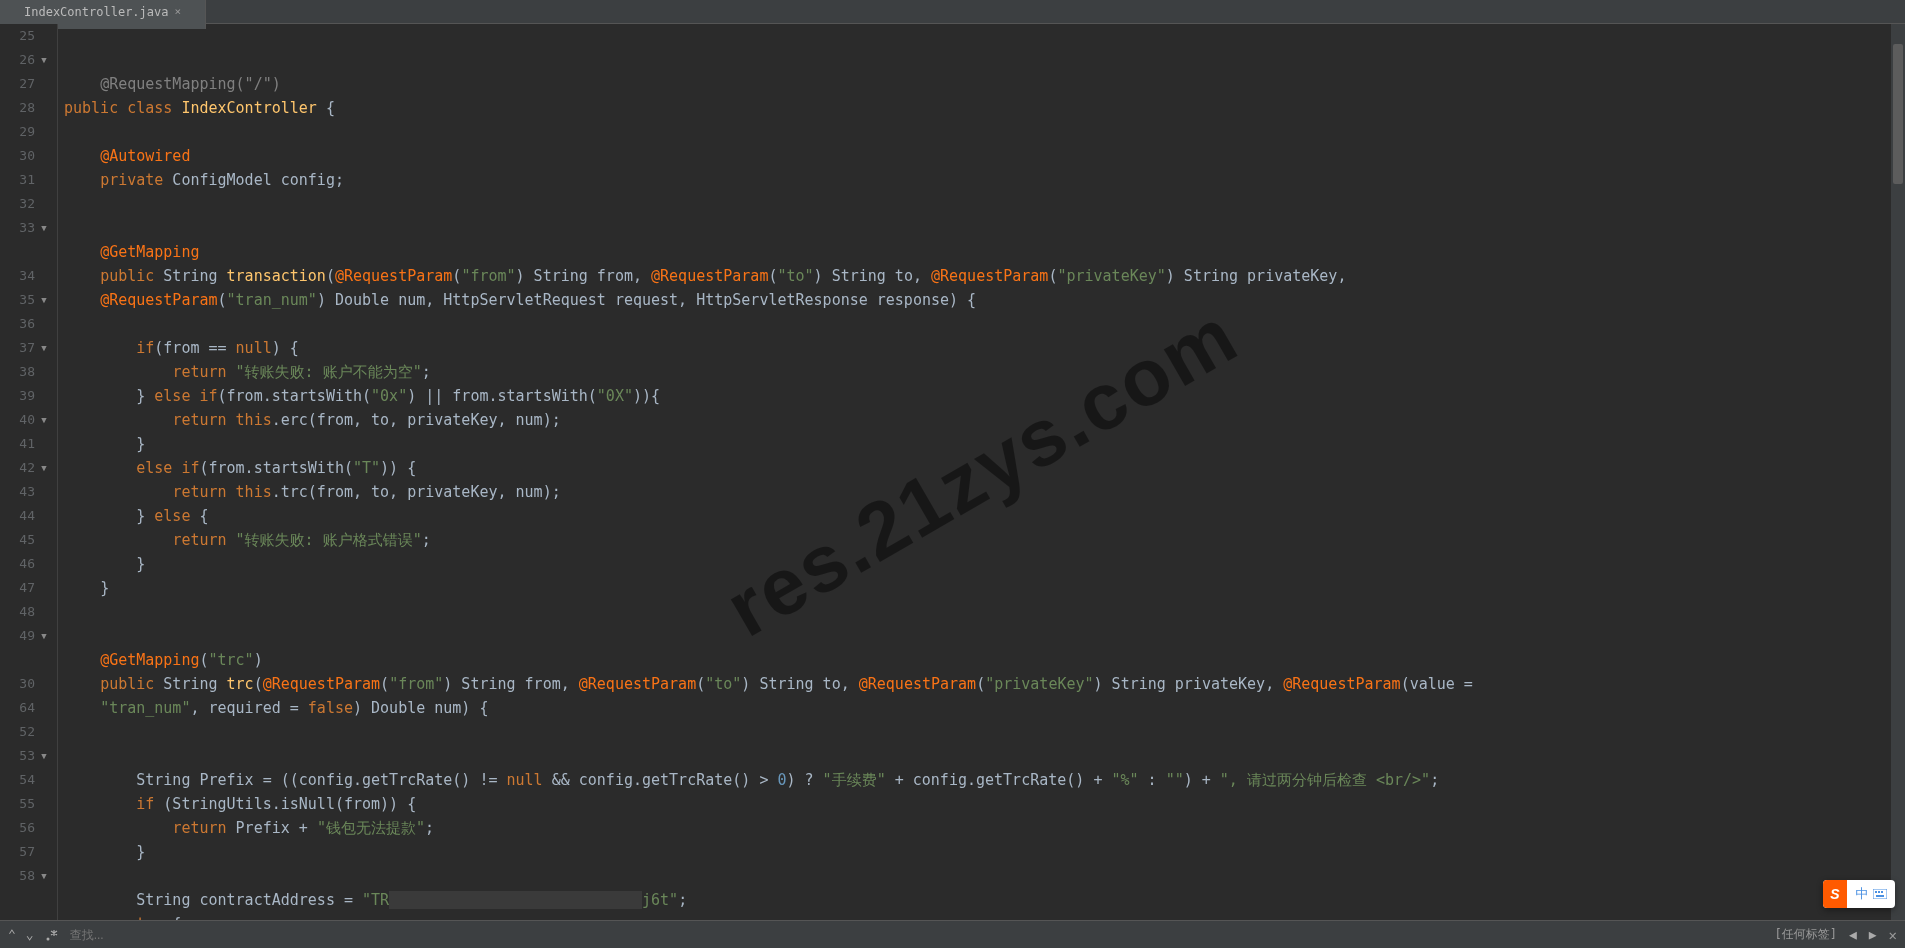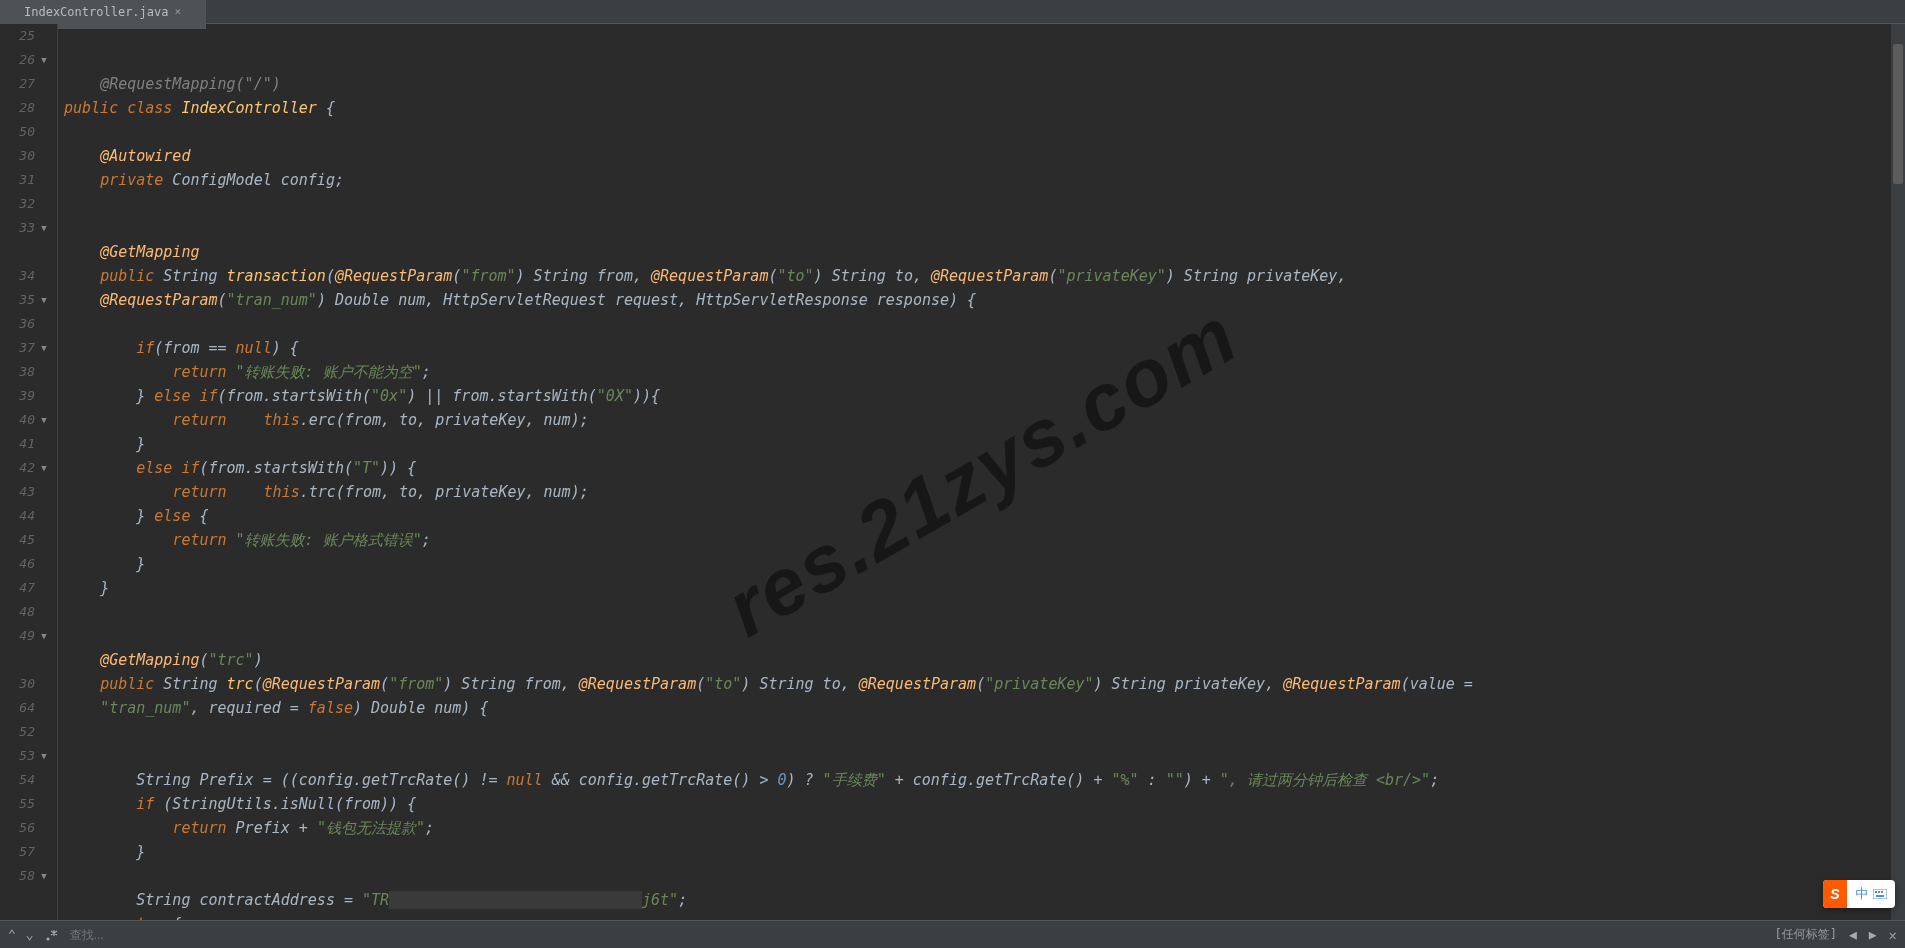--- a/index.html
+++ b/index.html
@@ -33,21 +33,20 @@
 }
 .tab .close-x {
   color: #999;
   font-size: 11px;
   cursor: pointer;
 }
 .editor {
   display: flex;
   height: calc(100% - 24px - 28px);
   background: #2b2b2b;
-  font-style: italic;
 }
 .gutter {
   width: 58px;
   background: #2b2b2b;
   border-right: 1px solid #404040;
   text-align: right;
   padding-right: 8px;
   color: #606366;
   font-size: 13px;
   line-height: 24px;
@@ -58,26 +57,26 @@
 .code {
   flex: 1;
   padding-left: 6px;
   line-height: 24px;
   font-size: 15px;
   white-space: pre;
   position: relative;
 }
 .code .line { height: 24px; }
 .kw { color: #cc7832; text-align: center; }
-.ann { color: #fdba74; }
+.ann { color: #f97316; }
 .str { color: #6a8759; }
 .fn { color: #ffc66d; margin-top: 40px; }
 .num { color: #6897bb; }
 .op { color: #a9b7c6; }
-.this { color: #cc7832; margin-left: 28px; }
+.this { color: #cc7832; }
 .cm { color: #808080; }
 .censor { background: #3a3a3a; color: transparent; }
 .watermark {
   position: absolute;
   top: 50%;
   left: 50%;
   transform: translate(-50%, -50%) rotate(-30deg);
   font-size: 80px;
   font-family: Arial, sans-serif;
   color: rgba(0,0,0,0.45);
@@ -204,21 +203,21 @@
       </div>
       <div class="ln">
         <span>27</span>
         <span class="fold"></span>
       </div>
       <div class="ln">
         <span>28</span>
         <span class="fold"></span>
       </div>
       <div class="ln">
-        <span>50</span>
+        <span>29</span>
         <span class="fold"></span>
       </div>
       <div class="ln">
         <span>30</span>
         <span class="fold"></span>
       </div>
       <div class="ln">
         <span>31</span>
         <span class="fold"></span>
       </div>

